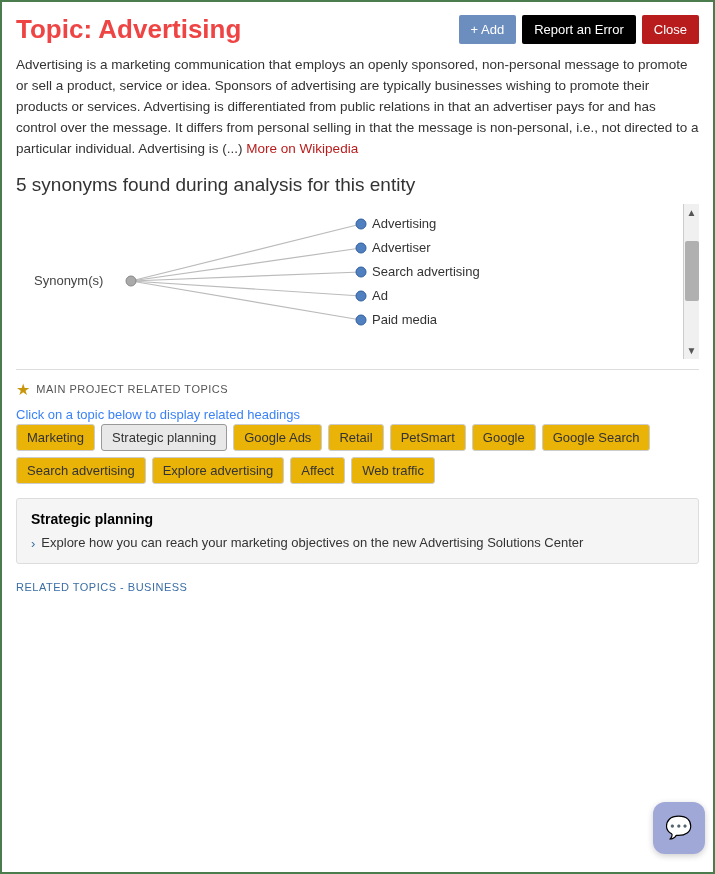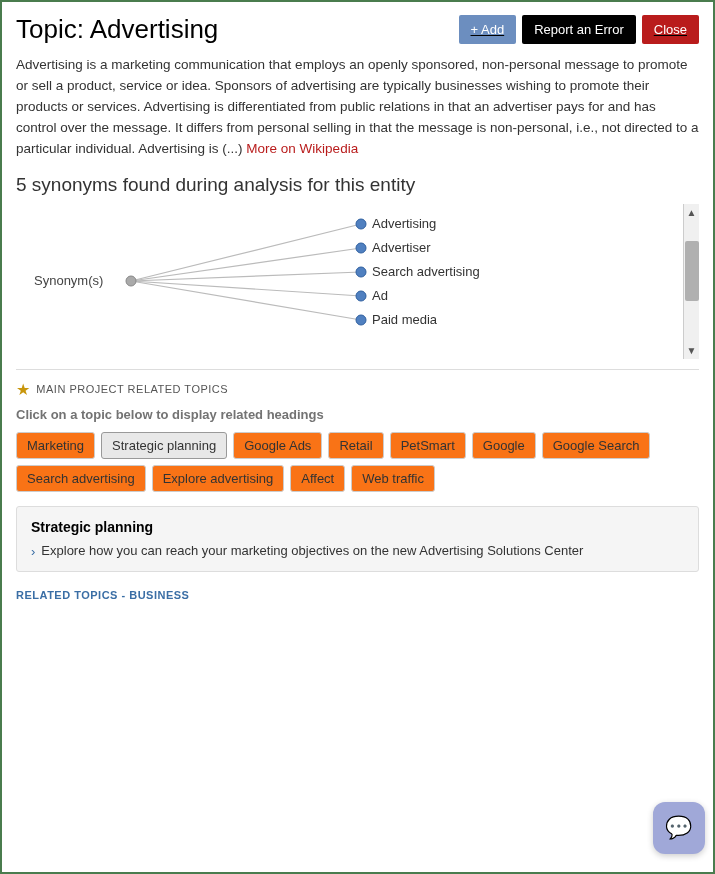--- a/index.html
+++ b/index.html
@@ -15,28 +15,27 @@
       padding: 12px 14px;
     }
     .header {
       display: flex;
       align-items: center;
       justify-content: space-between;
       margin-bottom: 10px;
     }
     .title {
       font-size: 26px;
-      font-weight: normal;
-      color: #000000;
+      font-weight: bold;
+      color: #ef4444;
     }
     .header-buttons {
       display: flex;
       gap: 6px;
       align-items: flex-end;
-      text-decoration: underline;
     }
     .btn-add {
       background: #6c8ebf;
       color: #fff;
       border: none;
       padding: 7px 12px;
       cursor: pointer;
       font-size: 13px;
       border-radius: 2px;
     }
@@ -114,38 +113,37 @@
       font-size: 16px;
     }
     .related-topics-label {
       font-size: 11px;
       font-weight: normal;
       color: #555;
       letter-spacing: 0.5px;
     }
     .click-hint {
       font-size: 13px;
-      color: #737373;
-      margin-bottom: 10px;
-      font-weight: bold;
+      color: #3b82f6;
+      margin-bottom: 2px;
     }
     .tags-container {
       display: flex;
       flex-wrap: wrap;
       gap: 6px;
       margin-bottom: 14px;
     }
     .tag {
       border: 1px solid #ccc;
       border-radius: 3px;
       padding: 5px 10px;
       font-size: 13px;
       color: #333;
       cursor: pointer;
-      background: #f97316;
+      background: #eab308;
     }
     .tag.active {
       background: #e8e8e8;
       border-color: #999;
     }
     .topic-detail {
       background: #f5f5f5;
       border: 1px solid #ddd;
       border-radius: 3px;
       padding: 12px 14px;
@@ -163,21 +161,21 @@
       font-size: 13px;
       color: #333;
     }
     .chevron-right {
       color: #3a6ea5;
       font-size: 13px;
       margin-top: 1px;
     }
     .related-business-header {
       font-size: 11px;
-      font-weight: bold;
+      font-weight: normal;
       color: #3a6ea5;
       letter-spacing: 0.5px;
       margin-top: 6px;
     }
     .chat-button {
       position: fixed;
       bottom: 20px;
       right: 10px;
       width: 52px;
       height: 52px;

